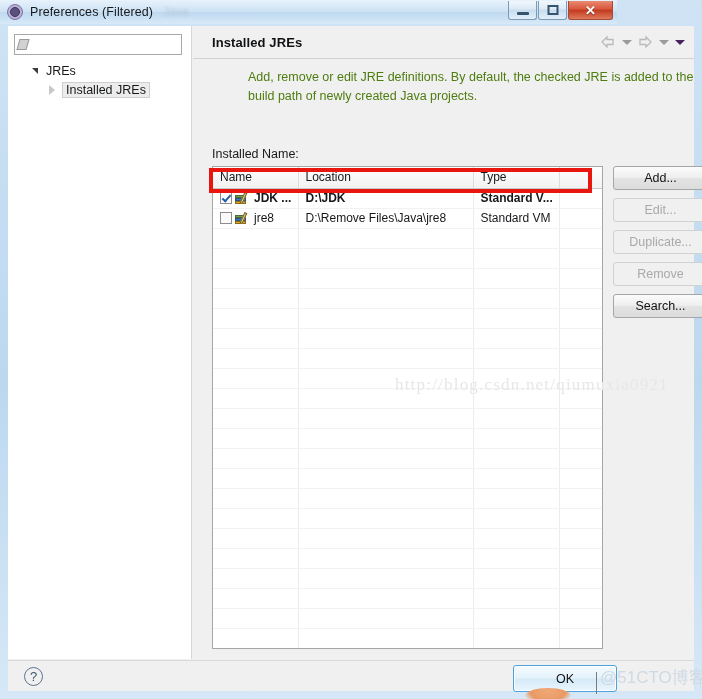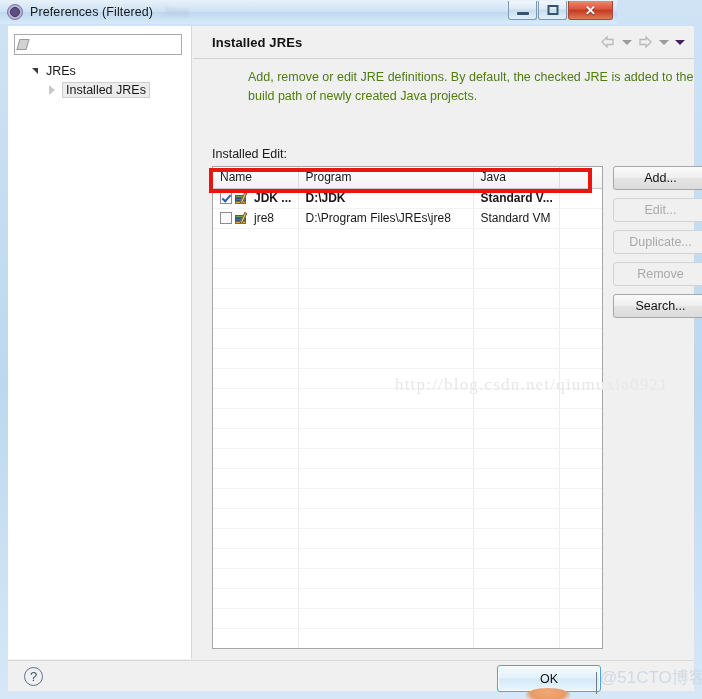--- a/index.html
+++ b/index.html
@@ -441,21 +441,21 @@
     border: 1px solid #5d7490;
     background: #f0f0f0;
     box-sizing: border-box;
     color: #3c556f;
     font-size: 13px;
     line-height: 17px;
     text-align: center;
   }
   #ok-btn {
     position: absolute;
-    left: 489px; top: 4px;
+    left: 505px; top: 4px;
     width: 104px; height: 27px;
     border: 1px solid #4ea3dd;
     border-radius: 3px;
     background: linear-gradient(to bottom, #f4fbff 0%, #e4f2fb 48%, #d4e9f7 52%, #eaf6ff 100%);
     box-shadow: 0 0 0 1px #ffffff inset;
     box-sizing: border-box;
     font-family: "Liberation Sans", sans-serif;
     font-size: 12.5px;
     color: #111214;
     cursor: default;
@@ -563,29 +563,29 @@
             <svg width="18" height="18" viewBox="0 0 18 18">
               <path d="M10 4 L15 9 L10 14 L10 11.5 L4 11.5 L4 6.5 L10 6.5 Z" fill="#f0f0f0" stroke="#b9b9b9" stroke-width="1.3"></path>
             </svg>
           </span>
           <span class="caret"></span>
           <span class="caret dark"></span>
         </div>
       </div>
 
       <div id="desc">Add, remove or edit JRE definitions. By default, the checked JRE is added to the build path of newly created Java projects.</div>
-      <div id="list-label">Installed Edit:</div>
+      <div id="list-label">Installed Name:</div>
 
       <div id="table-wrap">
         <table class="jre-table">
           <thead>
             <tr>
               <th style="width:85px">Name</th>
-              <th style="width:175px">Program</th>
-              <th style="width:86px">Java</th>
+              <th style="width:175px">Location</th>
+              <th style="width:86px">Type</th>
               <th style="width:43px;border-right:none"></th>
             </tr>
           </thead>
           <tbody id="table-body">
               <tr class="data-row bold">
                 <td class="name-cell" style="width: 85px;">
                   <span class="name-inner">
                     <span class="chk checked"></span>
                     <span class="jre-icon">
                       <span class="b1"></span>
@@ -606,21 +606,21 @@
                     <span class="chk"></span>
                     <span class="jre-icon">
                       <span class="b1"></span>
                       <span class="b2"></span>
                       <span class="b3"></span>
                       <span class="pen"></span>
                     </span>
                     <span>jre8</span>
                   </span>
                 </td>
-                <td style="width: 175px;">D:\Program Files\JREs\jre8</td>
+                <td style="width: 175px;">D:\Remove Files\Java\jre8</td>
                 <td style="width: 86px;">Standard VM</td>
                 <td style="width: 43px; border-right: none;"></td>
               </tr>
               <tr>
                 <td style="width: 85px;">&nbsp;</td>
                 <td style="width: 175px;">&nbsp;</td>
                 <td style="width: 86px;">&nbsp;</td>
                 <td style="width: 43px; border-right: none;">&nbsp;</td>
               </tr>
               <tr>

